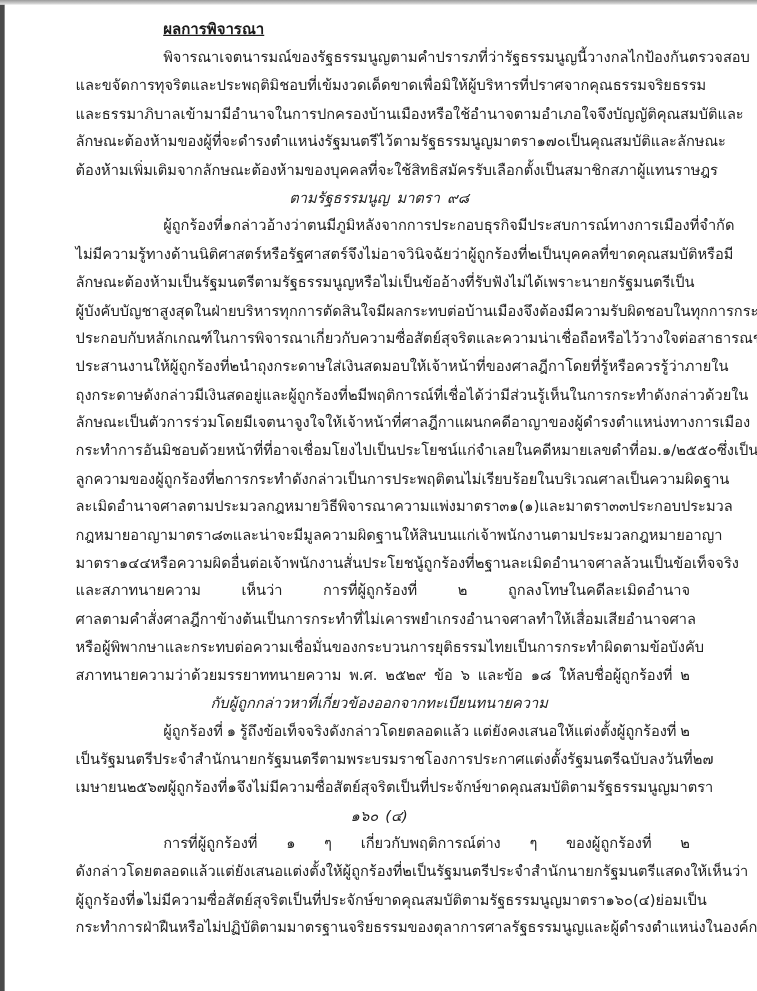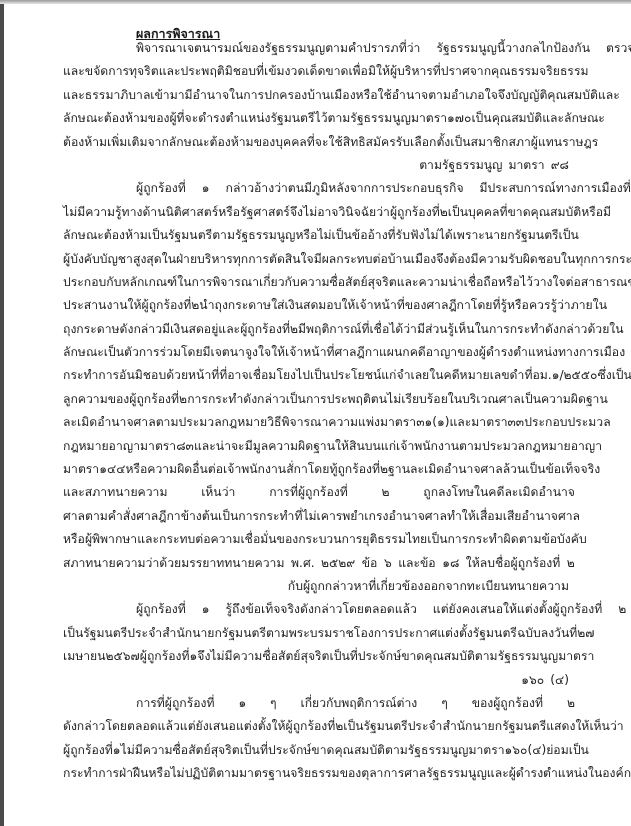--- a/index.html
+++ b/index.html
@@ -15,37 +15,37 @@
   }
   .viewer-edge-top {
     position: absolute; left: 0; top: 0; width: 631px; height: 4px;
     background: linear-gradient(#9a9a9a, #e6e6e6);
   }
   .page {
     position: absolute; left: 4px; top: 4px; width: 627px; height: 822px;
     background: #ffffff;
   }
   .heading {
-    position: absolute; left: 132px; top: 20px;
+    position: absolute; left: 132px; top: 10px;
     font-size: 12.5px; font-weight: bold; color: #1a1a1a;
     text-decoration: underline;
     white-space: nowrap;
   }
   .content {
     position: absolute; left: 59px; top: 33px; width: 512px;
     font-size: 12.2px; color: #222;
   }
   .line {
     height: 23.4px; line-height: 23.4px;
     text-align: justify; text-align-last: justify;
     white-space: nowrap; overflow: visible;
     display: flex; justify-content: space-between;
   }
-  .line.indent { padding-left: 73px; gap: 16px; }
-  .line.last { justify-content: flex-end; }
+  .line.indent { padding-left: 73px; }
+  .line.last { justify-content: center; font-style: italic; }
   .line.last span { margin-right: 6px; }
 </style>
 </head>
 <body>
 
 <div class="viewer-edge-left"></div>
 <div class="viewer-edge-top"></div>
 
 <div class="page">
   <div class="heading">ผลการพิจารณา</div>
@@ -146,21 +146,21 @@
         <div class="line">
           <span>กฎหมายอาญา</span>
           <span>มาตรา</span>
           <span>๘๓</span>
           <span>และน่าจะมีมูลความผิดฐานให้สินบนแก่เจ้าพนักงานตามประมวลกฎหมายอาญา</span>
         </div>
         <div class="line">
           <span>มาตรา</span>
           <span>๑๔๔</span>
           <span>หรือความผิดอื่นต่อเจ้าพนักงาน</span>
-          <span>สั่กาโดยทู้ถูกร้องที่</span>
+          <span>สั่นประโยชนู้ถูกร้องที่</span>
           <span>๒</span>
           <span>ฐานละเมิดอำนาจศาล</span>
           <span>ล้วนเป็นข้อเท็จจริง</span>
         </div>
         <div class="line">
           <span>และสภาทนายความ</span>
           <span>เห็นว่า</span>
           <span>การที่ผู้ถูกร้องที่</span>
           <span>๒</span>
           <span>ถูกลงโทษในคดีละเมิดอำนาจ</span>

